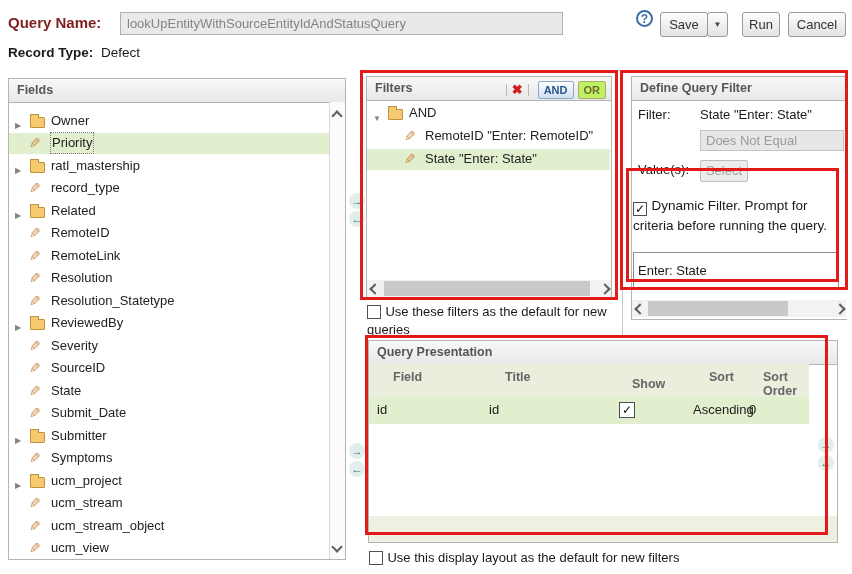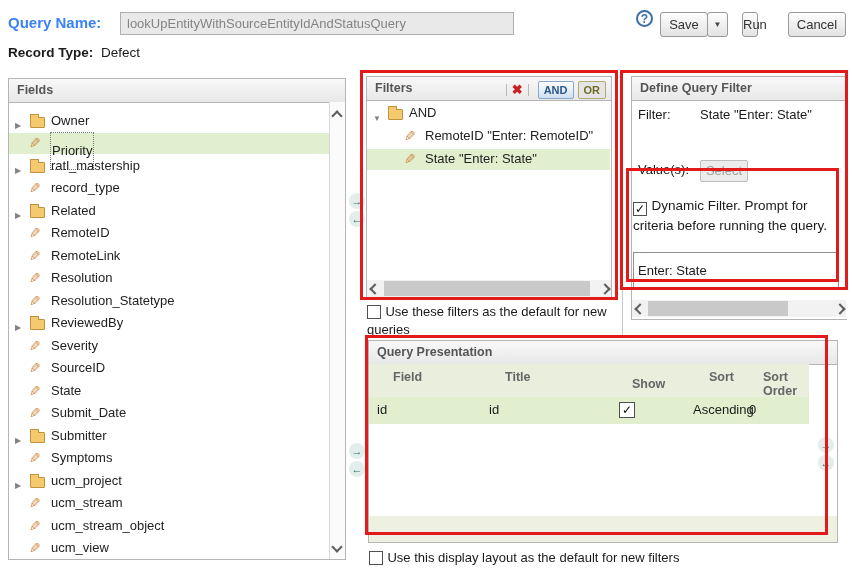--- a/index.html
+++ b/index.html
@@ -1,22 +1,22 @@
 <!DOCTYPE html>
 <html><head>
 <meta charset="utf-8">
 <style>
   * { margin:0; padding:0; box-sizing:border-box; }
   html,body { background:#fff; }
   body { font-family:"Liberation Sans", sans-serif; color:#222; }
   #screen { position:relative; width:852px; height:574px; background:#fff; overflow:hidden; }
 
   
-  .qn-label { position:absolute; left:8px; top:14px; font-size:15px; font-weight:bold; color:#3b82f6; }
-  .qn-input { position:absolute; left:120px; top:12px; width:394px; height:23px; background:#e9e9e9;
+  .qn-label { position:absolute; left:8px; top:14px; font-size:15px; font-weight:bold; color:#7f1d1d; }
+  .qn-input { position:absolute; left:120px; top:12px; width:443px; height:23px; background:#e9e9e9;
               border:1px solid #b0b0b0; color:#848484; font-size:13px; padding:0 6px;
               font-family:"Liberation Sans", sans-serif; }
   .help { position:absolute; left:636px; top:10px; width:17px; height:17px; border:2px solid #3a6ea5;
           border-radius:50%; color:#3a6ea5; font-size:12px; font-weight:bold; text-align:center; line-height:14px; }
   .btn { position:absolute; height:25px; background:linear-gradient(#fdfdfd,#e3e3e3);
          border:1px solid #999; border-radius:3px; font-size:13px; color:#333; text-align:center;
          font-family:"Liberation Sans", sans-serif; cursor:default; }
   .btn span { display:block; line-height:23px; }
   .rec-label { position:absolute; left:8px; top:45px; font-size:13.5px; font-weight:bold; color:#1a1a1a; }
   .rec-value { position:absolute; left:101px; top:45px; font-size:13.5px; color:#1a1a1a; }
@@ -30,21 +30,21 @@
   .flist { position:absolute; left:9px; top:103px; width:320px; height:455px; overflow:hidden; }
   .frow { position:absolute; left:0; width:320px; height:21px; font-size:13px; line-height:20px; white-space:nowrap; }
   .frow.sel { background:#e1efce; }
   .exp { position:absolute; left:6px; top:5px; font-size:8px; color:#828282; }
   .folder { position:absolute; left:21px; top:6px; width:15px; height:11px; background:#f5c96e;
             border:1px solid #c2913d; border-radius:1px; }
   .folder:before { content:""; position:absolute; left:-1px; top:-4px; width:7px; height:3px;
             background:#f5c96e; border:1px solid #c2913d; border-bottom:none; border-radius:1px 1px 0 0; }
   .pencil { position:absolute; left:20px; top:0px; font-size:14px; color:#cd8a43; transform:scaleX(-1); }
   .flbl { position:absolute; left:42px; top:0; }
-  .flbl.dotted { outline:1px dotted #7a7a7a; padding:8px 1px; }
+  .flbl.dotted { outline:1px dotted #7a7a7a; padding:0 1px; }
 
   
   .vsb { position:absolute; background:#fbfbfb; border-left:1px solid #d9d9d9; }
   .hsb { position:absolute; background:#f2f2f2; }
   .thumb { position:absolute; background:#c9c9c9; }
   .chev { position:absolute; width:8px; height:8px; border-left:2px solid #5f5f5f; border-bottom:2px solid #5f5f5f; }
   .chev.up    { transform:rotate(135deg); }
   .chev.down  { transform:rotate(-45deg); }
   .chev.left  { transform:rotate(45deg); }
   .chev.right { transform:rotate(-135deg); }
@@ -53,21 +53,21 @@
   .mvbtn { position:absolute; width:16px; height:16px; border-radius:50%; background:#e2eeec;
            color:#2f6f6f; font-size:11px; line-height:16px; text-align:center; z-index:5; }
 
   
   .fh-right { position:absolute; right:5px; top:3px; height:18px; }
   .sep { display:inline-block; width:1px; height:12px; background:#b9b9b9; vertical-align:middle; margin:0 5px; }
   .xdel { display:inline-block; color:#cc2020; font-size:13px; font-weight:bold; vertical-align:middle; }
   .andbtn { display:inline-block; height:18px; padding:0 5px; margin-left:4px; font-size:11px; font-weight:bold;
             line-height:16px; vertical-align:middle; border-radius:2px; }
   .and { background:linear-gradient(#ffffff,#cfe0f0); border:1px solid #89a7ca; color:#29568f; }
-  .or  { background:#e5e5e5; border:1px solid #b0aa6d; color:#6f6b2a; }
+  .or  { background:#bef264; border:1px solid #b0aa6d; color:#6f6b2a; }
   .trow { position:absolute; height:21px; font-size:13px; line-height:20px; white-space:nowrap; }
   .trow.sel { background:#e1efce; }
 
   .cbox { display:inline-block; width:14px; height:14px; border:1px solid #4f4f4f; background:#fff;
           font-size:12px; line-height:13px; text-align:center; color:#111; vertical-align:-3px; }
   .cblabel { font-size:13px; color:#1a1a1a; line-height:16px; }
   .cbwrap { position:absolute; }
 
   
   .dq-label { position:absolute; font-size:13px; color:#1a1a1a; width:62px; line-height:16px; }
@@ -97,21 +97,21 @@
 
   <div class="qn-label">Query Name:</div>
   <input class="qn-input" value="lookUpEntityWithSourceEntityIdAndStatusQuery" style="">
   <div class="help">?</div>
   <div class="btn" style="left:660px;top:12px;width:48px;">
     <span>Save</span>
     </div>
   <div class="btn" style="left:707px;top:12px;width:21px;font-size:8px;color:#444;">
     <span>▼</span>
     </div>
-  <div class="btn" style="left:742px;top:12px;width:16px;">
+  <div class="btn" style="left:742px;top:12px;width:38px;">
     <span>Run</span>
     </div>
   <div class="btn" style="left:788px;top:12px;width:58px;">
     <span>Cancel</span>
     </div>
   <div class="rec-label">Record Type:</div>
   <div class="rec-value">Defect</div>
 
   <div class="panel" style="left:8px;top:78px;width:338px;height:482px;">
     <div class="phead">Fields</div>
@@ -250,20 +250,21 @@
   <div class="cbwrap" style="left:367px;top:302px;width:248px;">
     <span class="cbox"></span>
     <span class="cblabel">Use these filters as the default for new queries</span>
   </div>
 
   <div class="panel" style="left:631px;top:76px;width:216px;height:244px;border-right:none;">
     <div class="phead">Define Query Filter</div>
   </div>
   <div class="dq-label" style="left:638px;top:107px;">Filter:</div>
   <div class="dq-value" style="left:700px;top:107px;">State "Enter: State"</div>
+  <div class="dis-field" style="left:700px;top:130px;width:144px;height:21px;">Does Not Equal</div>
   <div class="dq-label" style="left:638px;top:162px;">Value(s):</div>
   <div class="dis-btn" style="left:700px;top:160px;width:48px;height:22px;line-height:20px;">Select</div>
 
   <div class="cbwrap" style="left:633px;top:196px;width:202px;">
     <span class="cbox">✓</span>
     <span class="cblabel" style="font-size:13.5px;">Dynamic Filter. Prompt for criteria before running the query.</span>
   </div>
   <input class="dyn-input" value="Enter: State" style="">
 
   <div class="hsb" style="left:632px;top:300px;width:214px;height:17px;">

